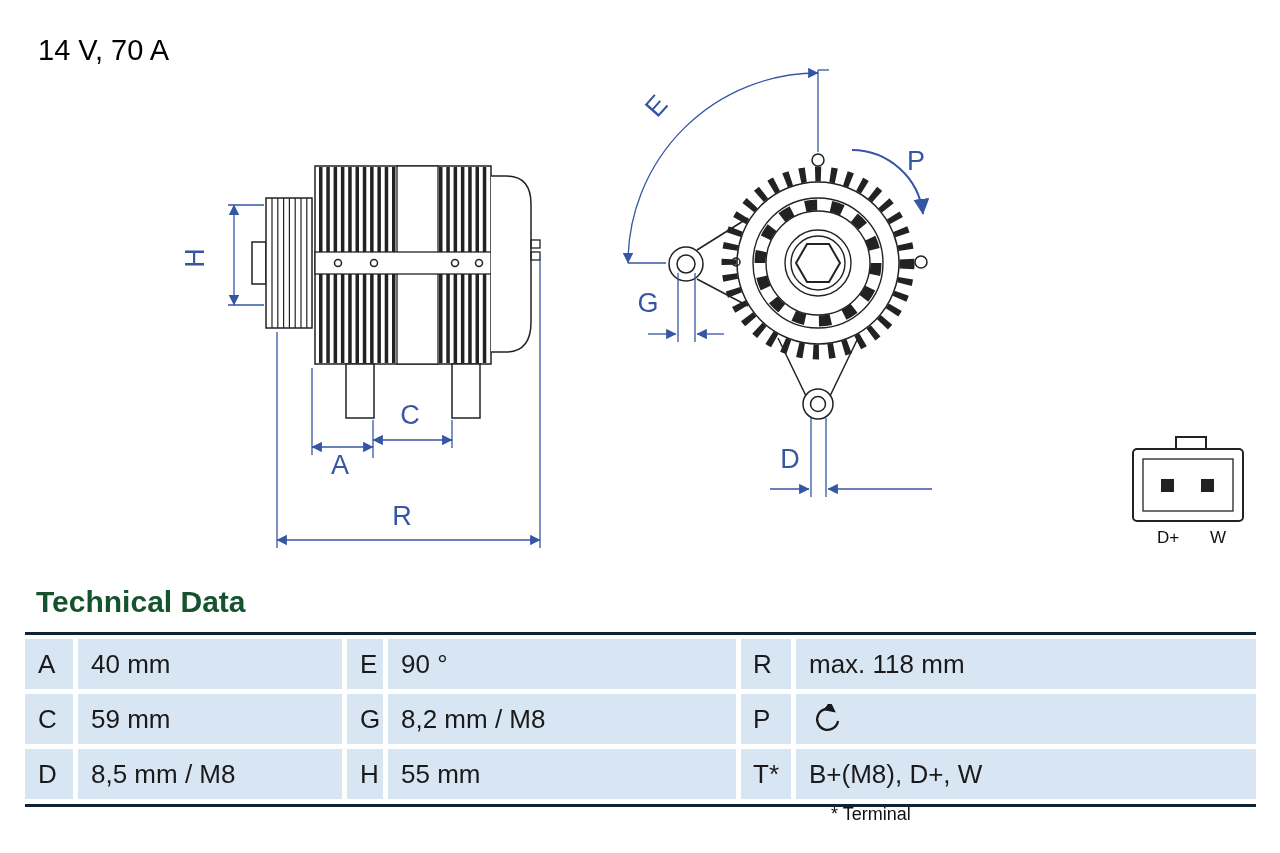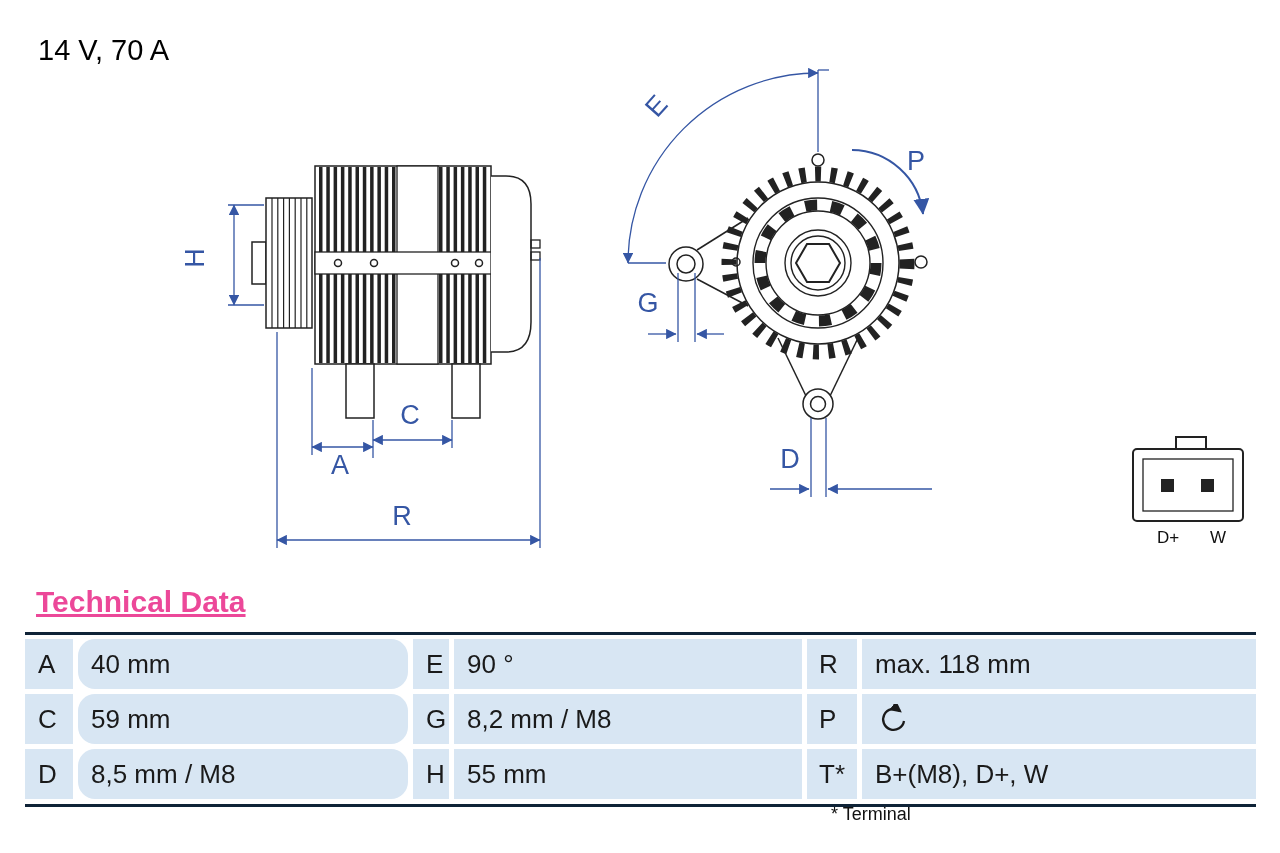--- a/index.html
+++ b/index.html
@@ -11,33 +11,33 @@
   html,body{margin:0;padding:0;}
   body{
     width:1280px;height:853px;position:relative;background:#ffffff;
     font-family:"Liberation Sans",sans-serif;color:#1a1a1a;overflow:hidden;
   }
   .rating-title{
     position:absolute;left:38px;top:34px;font-size:29px;font-weight:400;color:#000;
   }
   .drawing-svg{position:absolute;left:0;top:0;}
   .tech-title{
-    position:absolute;left:36px;top:585px;font-size:30px;font-weight:700;color:#ec4899;text-decoration:underline;
+    position:absolute;left:36px;top:585px;font-size:30px;font-weight:700;color:#14532d;
   }
   .tech-table{
     position:absolute;left:25px;top:632px;width:1231px;
     border-top:3px solid var(--tblline);
     padding-top:4px;
   }
   .trow{display:flex;gap:5px;height:50px;margin-bottom:5px;}
   .cell{
     background:var(--rowbg);display:flex;align-items:center;
     font-size:26px;color:#1a1a1a;padding-left:13px;box-sizing:border-box;
   }
-  .w-k1{width:48px;} .w-v1{width:330px;border-radius:17px;}
+  .w-k1{width:48px;} .w-v1{width:264px;}
   .w-k2{width:36px;} .w-v2{width:348px;}
   .w-k3{width:50px;padding-left:12px;} .w-v3{flex:1;}
   .table-bottom{border-top:3px solid var(--tblline);height:0;}
   .footnote{
     position:absolute;left:831px;top:804px;font-size:18px;color:#111;
   }
   .dimtext{fill:var(--blue);font-family:"Liberation Sans",sans-serif;font-size:27px;}
   .conn-label{fill:#111;font-family:"Liberation Sans",sans-serif;font-size:17px;}
 </style>
 </head>

